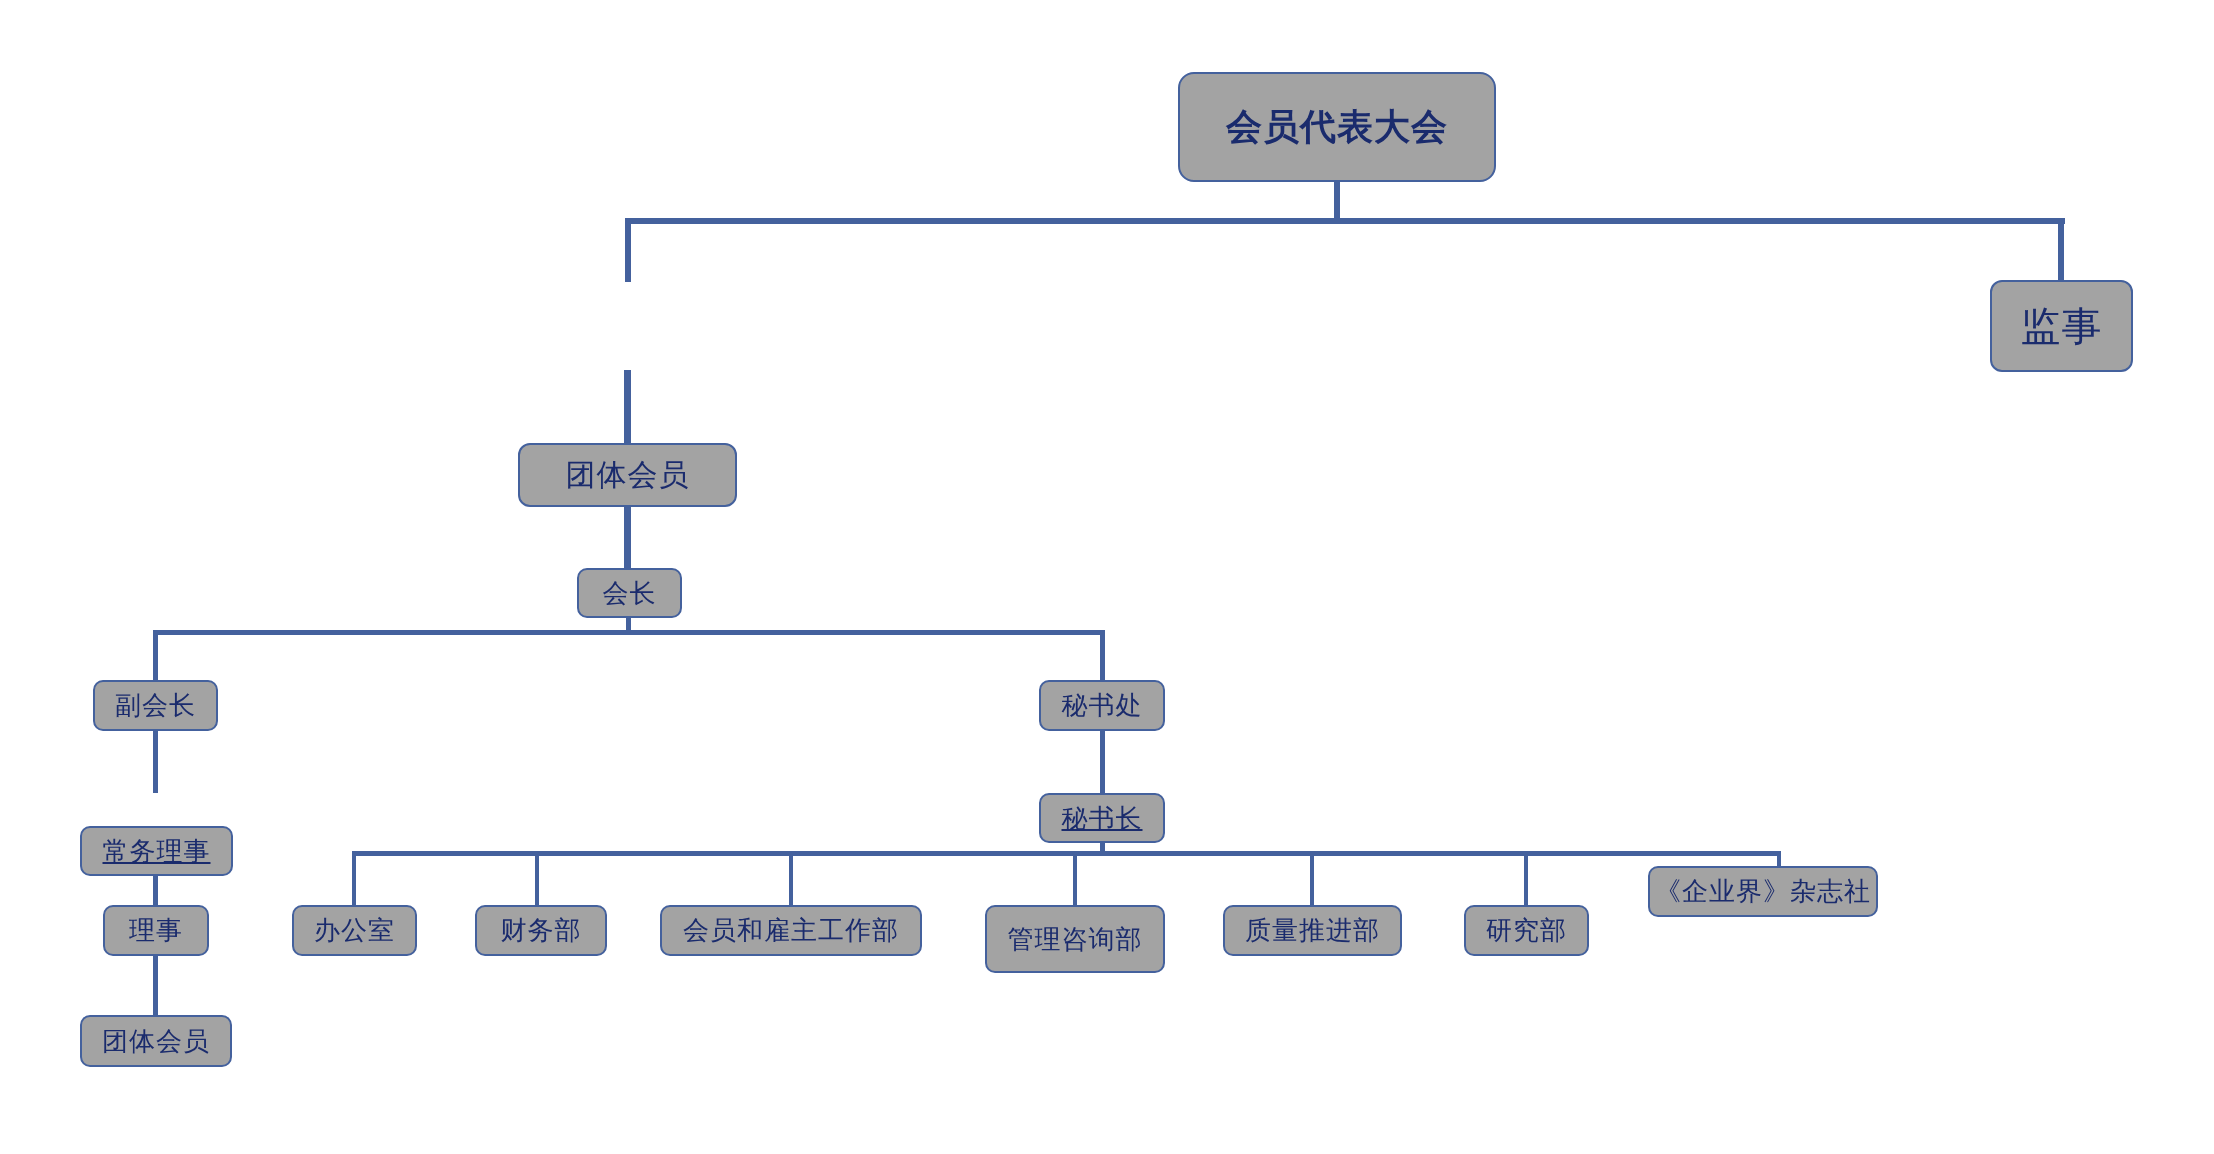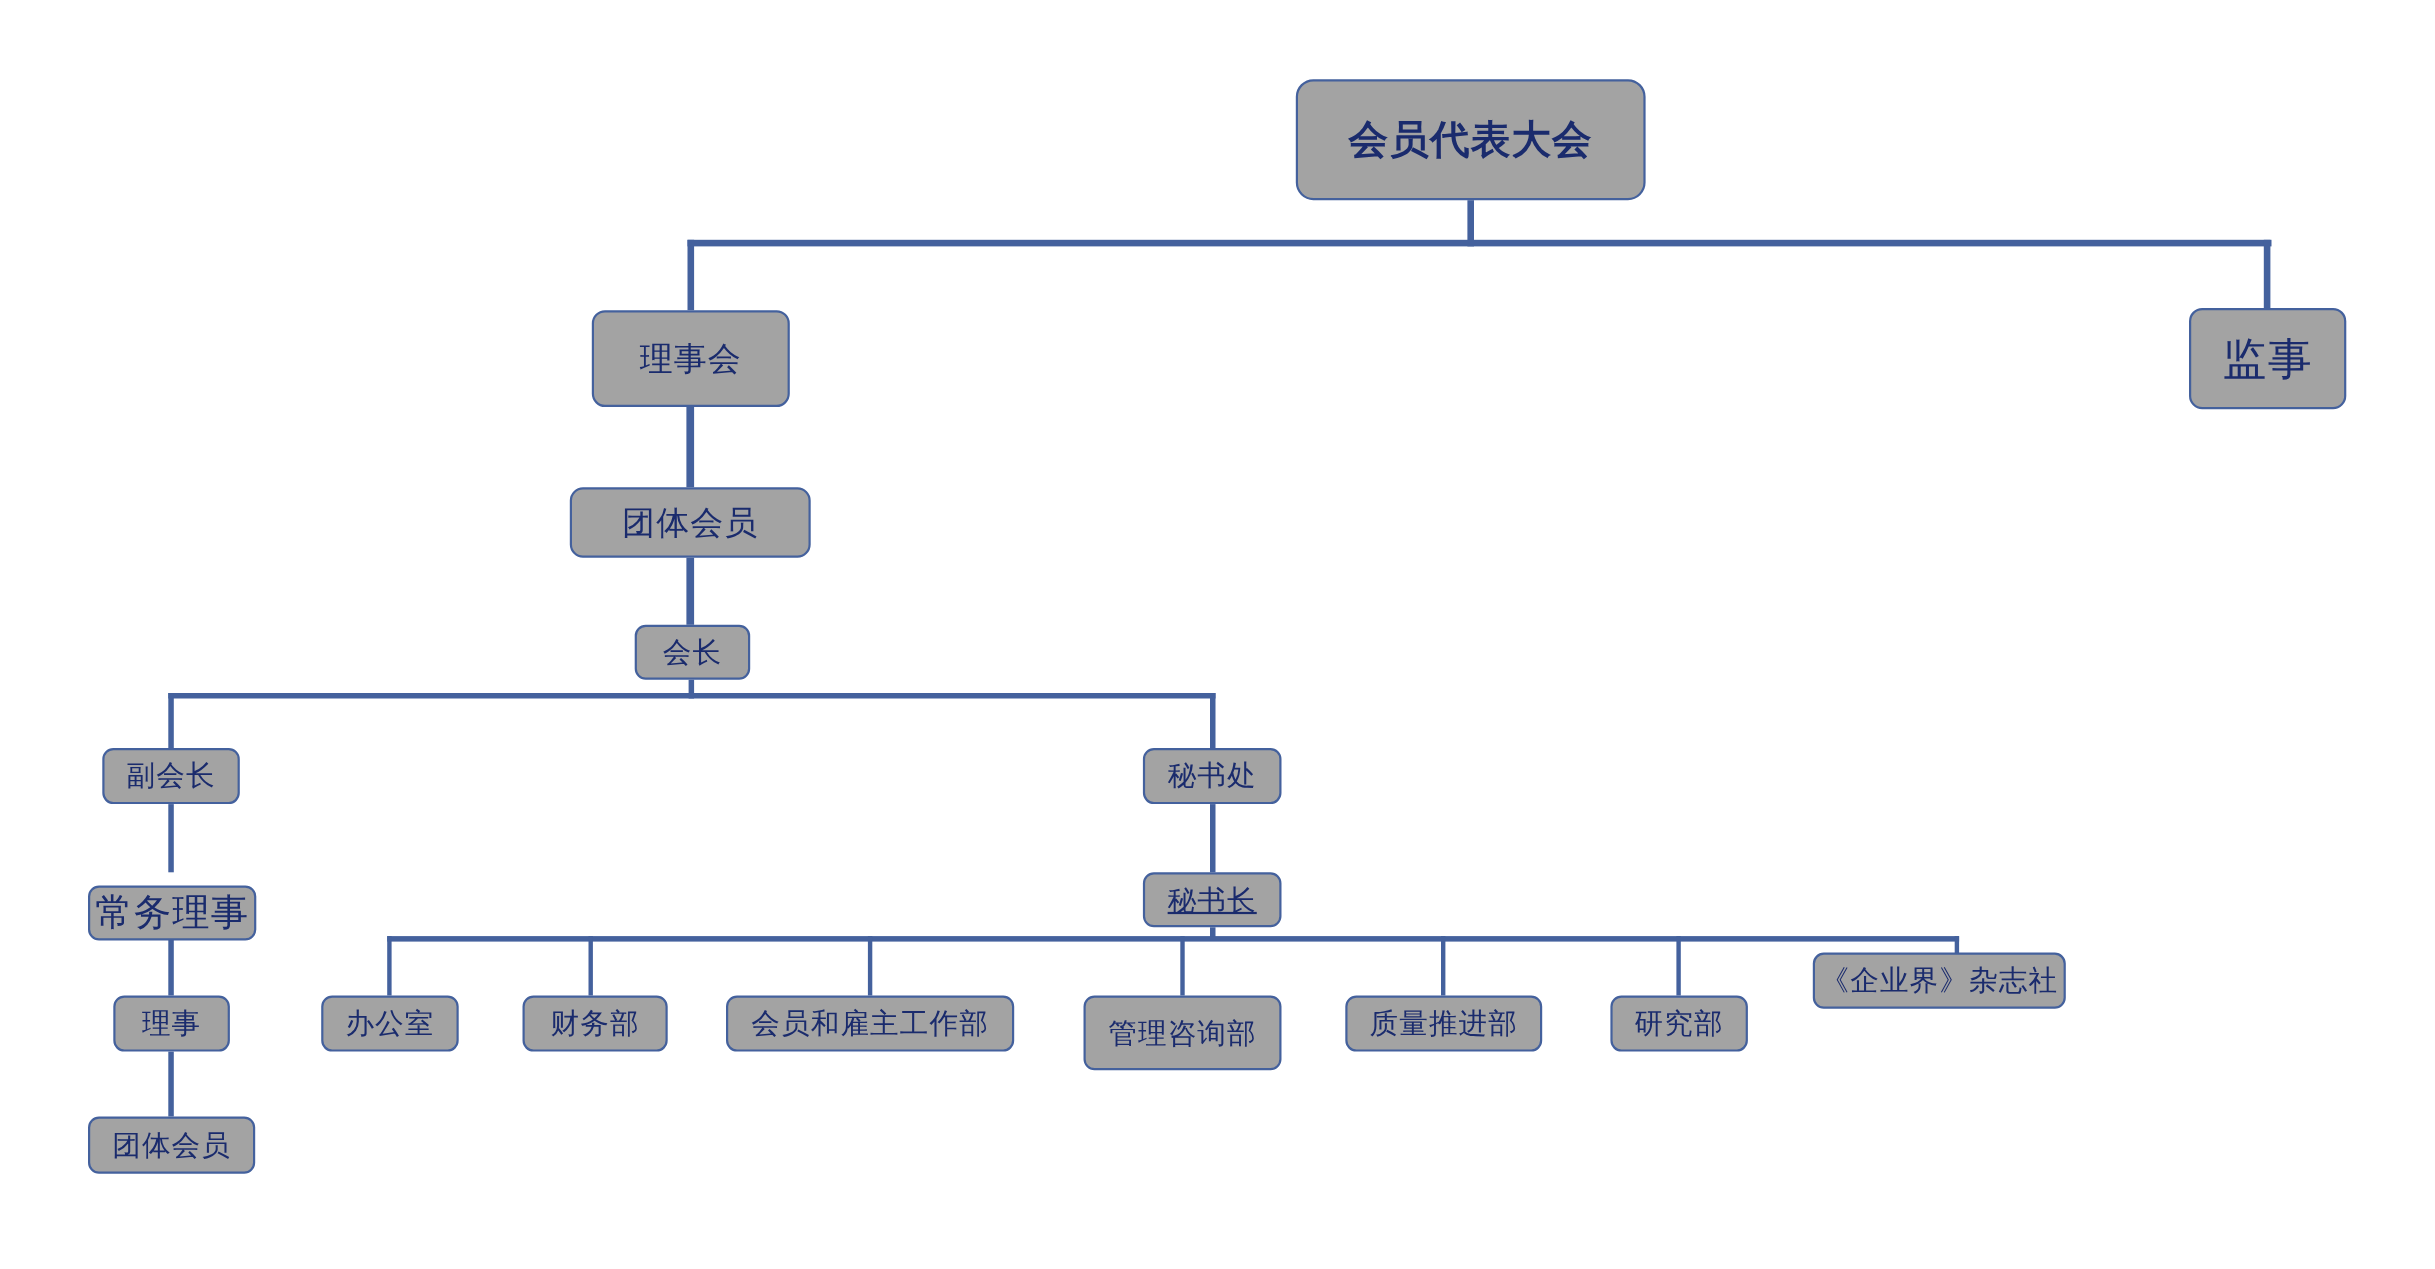--- a/index.html
+++ b/index.html
@@ -55,27 +55,26 @@
     <div class="line" style="left: 1100px; top: 843px; width: 5px; height: 12px;"></div>
     <div class="line" style="left: 352px; top: 851px; width: 1429px; height: 5px;"></div>
     <div class="line" style="left: 352px; top: 851px; width: 4px; height: 54px;"></div>
     <div class="line" style="left: 535px; top: 851px; width: 4px; height: 54px;"></div>
     <div class="line" style="left: 789px; top: 851px; width: 4px; height: 54px;"></div>
     <div class="line" style="left: 1073px; top: 851px; width: 4px; height: 54px;"></div>
     <div class="line" style="left: 1310px; top: 851px; width: 4px; height: 54px;"></div>
     <div class="line" style="left: 1524px; top: 851px; width: 4px; height: 54px;"></div>
     <div class="line" style="left: 1777px; top: 851px; width: 4px; height: 54px;"></div>
     <div class="node" style="left: 1178px; top: 72px; width: 318px; height: 110px; font-size: 36px; border-radius: 16px; font-weight: bold;">会员代表大会</div>
-    <div class="node" style="left: 538px; top: 282px; width: 180px; height: 88px; font-size: 30px; border-radius: 12px;">理事会</div>
     <div class="node" style="left: 1990px; top: 280px; width: 143px; height: 92px; font-size: 40px; border-radius: 12px;">监事</div>
     <div class="node" style="left: 518px; top: 443px; width: 219px; height: 64px; font-size: 30px; border-radius: 12px;">团体会员</div>
     <div class="node" style="left: 577px; top: 568px; width: 105px; height: 50px; font-size: 26px; border-radius: 10px;">会长</div>
     <div class="node" style="left: 93px; top: 680px; width: 125px; height: 51px; font-size: 26px; border-radius: 10px;">副会长</div>
     <div class="node" style="left: 1039px; top: 680px; width: 126px; height: 51px; font-size: 26px; border-radius: 10px;">秘书处</div>
-    <div class="node" style="left: 80px; top: 805px; width: 153px; height: 50px; font-size: 34px; border-radius: 10px;">常务理事</div>
+    <div class="node" style="left: 80px; top: 826px; width: 153px; height: 50px; font-size: 26px; border-radius: 10px; text-decoration: underline;">常务理事</div>
     <div class="node" style="left: 1039px; top: 793px; width: 126px; height: 50px; font-size: 26px; border-radius: 10px; text-decoration: underline;">秘书长</div>
     <div class="node" style="left: 103px; top: 905px; width: 106px; height: 51px; font-size: 26px; border-radius: 10px;">理事</div>
     <div class="node" style="left: 80px; top: 1015px; width: 152px; height: 52px; font-size: 26px; border-radius: 10px;">团体会员</div>
     <div class="node" style="left: 292px; top: 905px; width: 125px; height: 51px; font-size: 26px; border-radius: 10px;">办公室</div>
     <div class="node" style="left: 475px; top: 905px; width: 132px; height: 51px; font-size: 26px; border-radius: 10px;">财务部</div>
     <div class="node" style="left: 660px; top: 905px; width: 262px; height: 51px; font-size: 26px; border-radius: 10px;">会员和雇主工作部</div>
     <div class="node" style="left: 985px; top: 905px; width: 180px; height: 68px; font-size: 26px; border-radius: 10px;">管理咨询部</div>
     <div class="node" style="left: 1223px; top: 905px; width: 179px; height: 51px; font-size: 26px; border-radius: 10px;">质量推进部</div>
     <div class="node" style="left: 1464px; top: 905px; width: 125px; height: 51px; font-size: 26px; border-radius: 10px;">研究部</div>
     <div class="node" style="left: 1648px; top: 866px; width: 230px; height: 51px; font-size: 26px; border-radius: 10px;">《企业界》杂志社</div>

